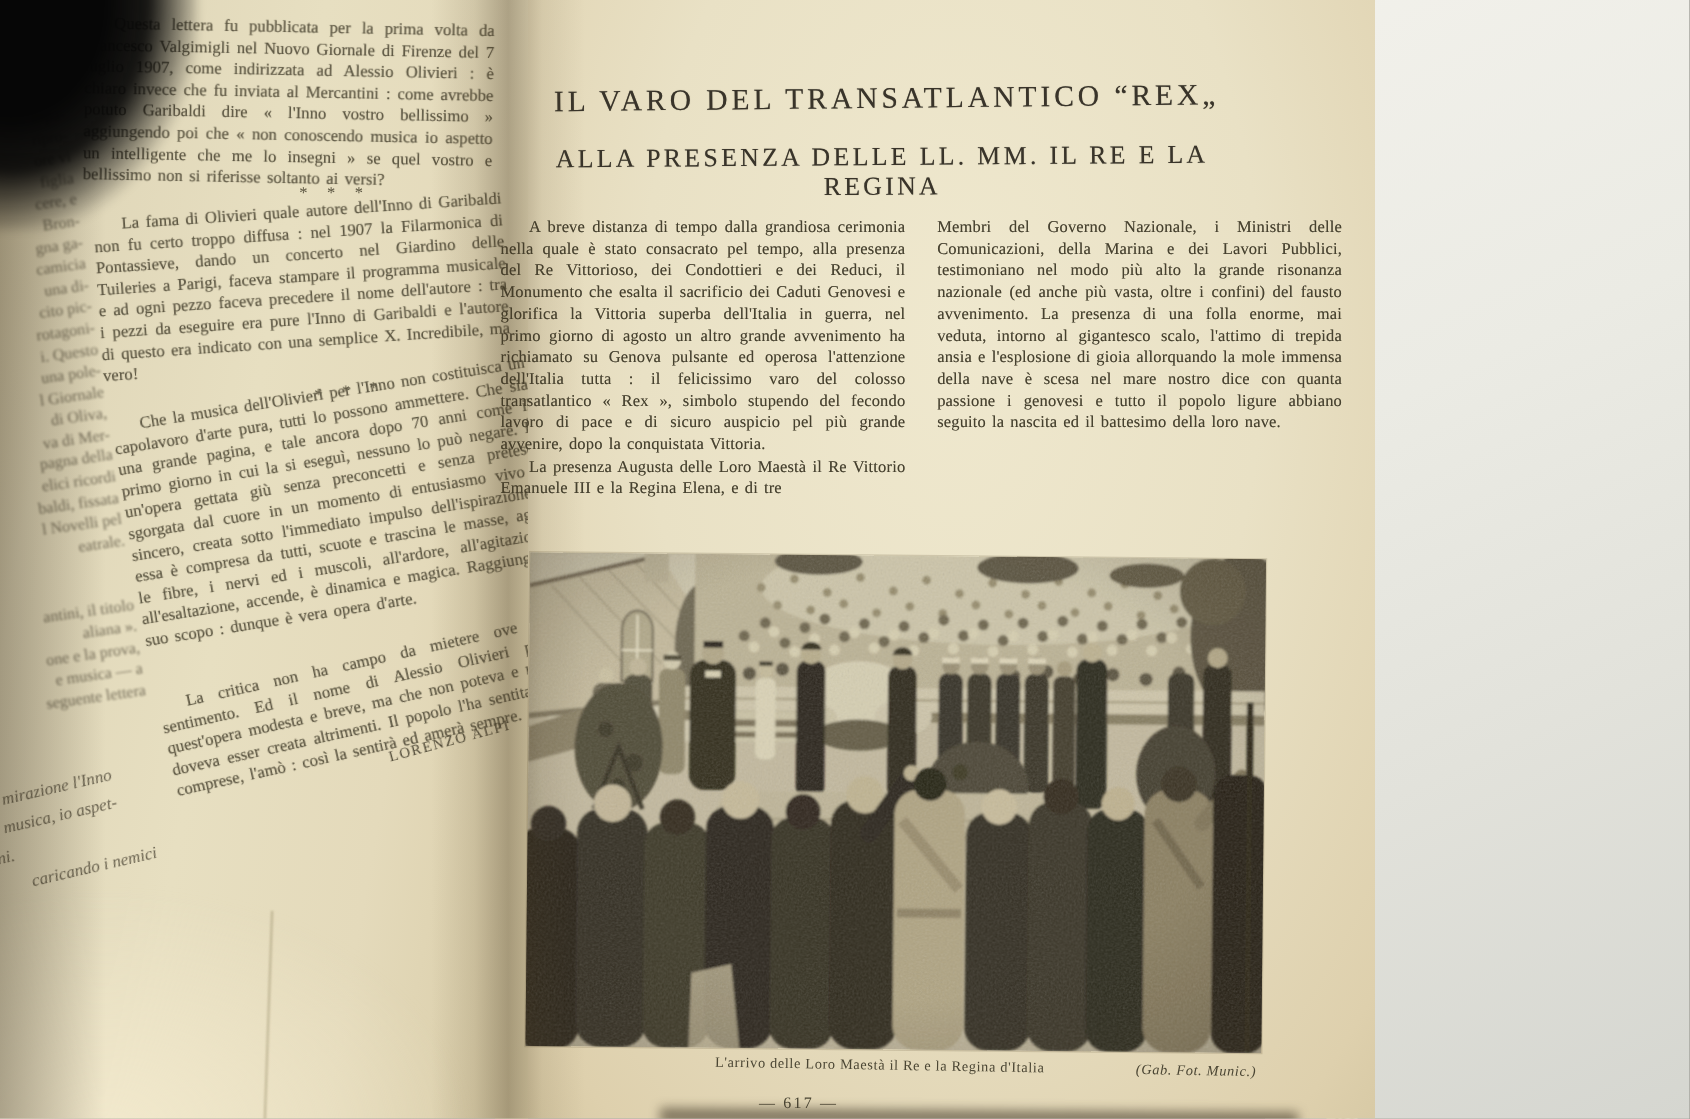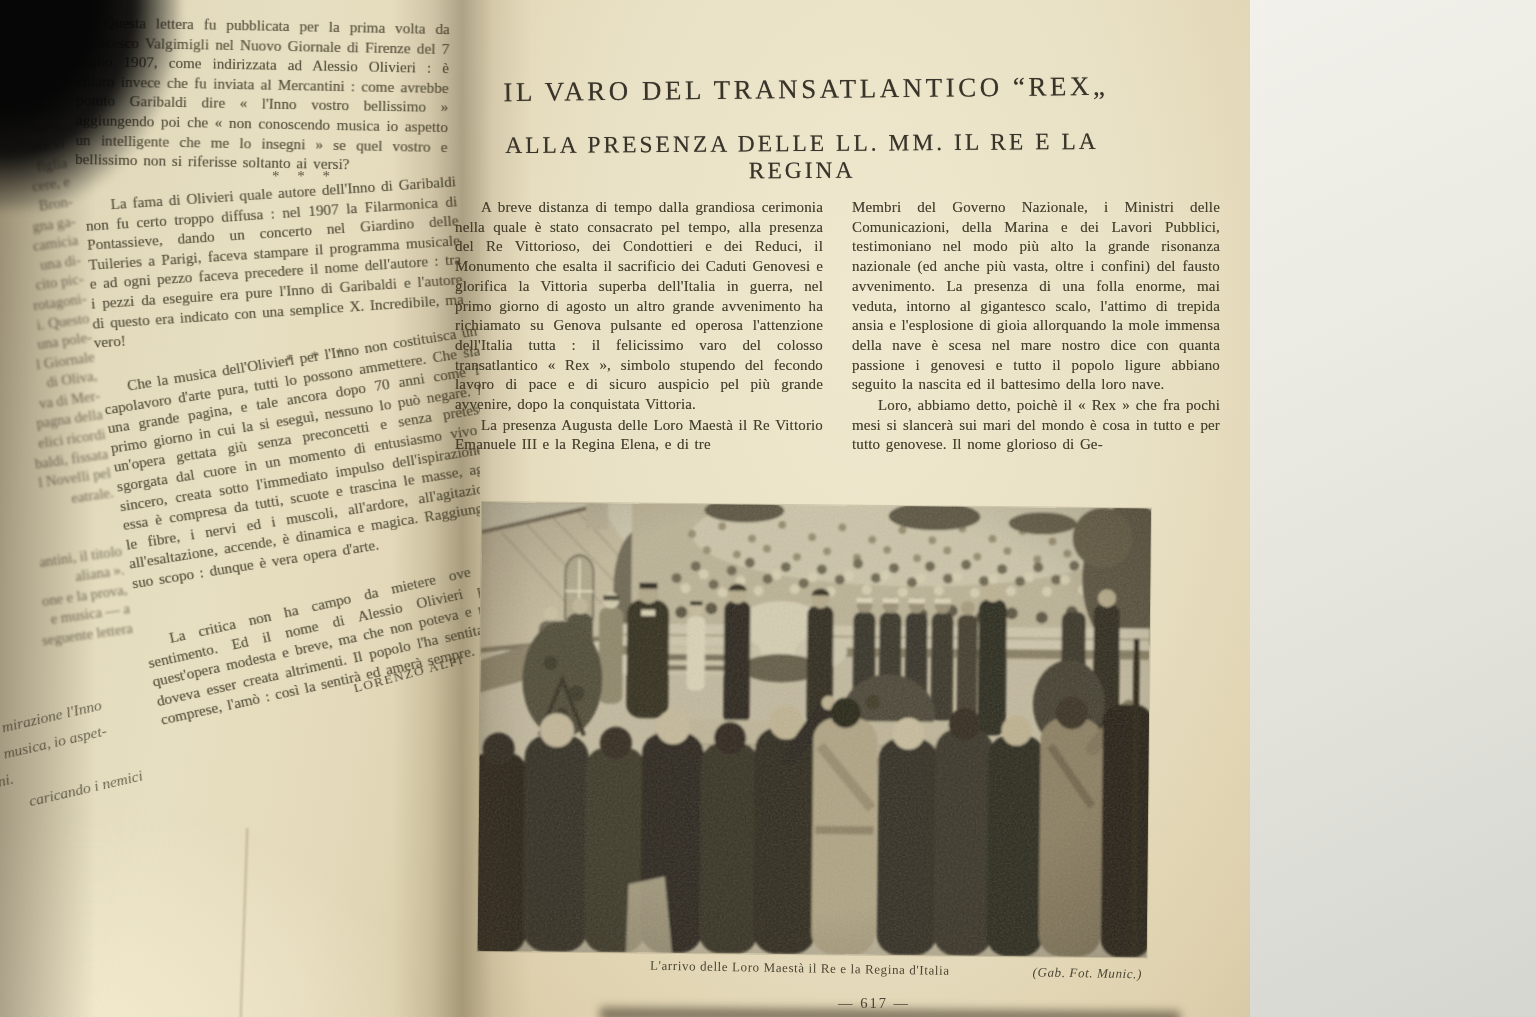--- a/index.html
+++ b/index.html
@@ -67,21 +67,21 @@
     box-shadow:0 0 0 1px rgba(120,108,80,.25);
   }
   .photo-wrap svg { width:100%; height:100%; display:block; }
   .caption-row {
     position:absolute; left:650px; top:962px; width:492px; display:flex;
     justify-content:space-between; transform:rotate(1deg);
     font-size:13px; color:#4b4634; letter-spacing:.6px;
   }
   .caption-credit { font-style:italic; }
   .page-number {
-    position:absolute; left:690px; top:995px; width:220px; text-align:right;
+    position:absolute; left:690px; top:995px; width:220px; text-align:left;
     font-size:14.5px; color:#4b4634; letter-spacing:2px;
   }
   
   .lp-block {
     position:absolute; text-align:justify; color:#5d5743; font-size:15.2px;
     line-height:19.6px; transform-origin:0 0; filter:blur(.35px);
     text-shadow:0 0 .8px rgba(93,87,67,.6); word-spacing:2px;
   }
   .lp-block p { margin:0; text-indent:26px; }
   .lp-p1 { left:78px;  top:12px;  width:372px; transform:rotate(1.1deg); }
@@ -187,21 +187,20 @@
 
   <div class="title-line title-1">IL VARO DEL TRANSATLANTICO “REX„</div>
   <div class="title-line title-2">ALLA PRESENZA DELLE LL. MM. IL RE E LA REGINA</div>
 
   <div class="col col-1">
     <p>A breve distanza di tempo dalla grandiosa cerimonia nella quale è stato consacrato pel tempo, alla presenza del Re Vittorioso, dei Condottieri e dei Reduci, il Monumento che esalta il sacrificio dei Caduti Genovesi e glorifica la Vittoria superba dell'Italia in guerra, nel primo giorno di agosto un altro grande avvenimento ha richiamato su Genova pulsante ed operosa l'attenzione dell'Italia tutta : il felicissimo varo del colosso transatlantico « Rex », simbolo stupendo del fecondo lavoro di pace e di sicuro auspicio pel più grande avvenire, dopo la conquistata Vittoria.</p>
     <p>La presenza Augusta delle Loro Maestà il Re Vittorio Emanuele III e la Regina Elena, e di tre</p>
   </div>
   <div class="col col-2">
     <p class="noindent">Membri del Governo Nazionale, i Ministri delle Comunicazioni, della Marina e dei Lavori Pubblici, testimoniano nel modo più alto la grande risonanza nazionale (ed anche più vasta, oltre i confini) del fausto avvenimento. La presenza di una folla enorme, mai veduta, intorno al gigantesco scalo, l'attimo di trepida ansia e l'esplosione di gioia allorquando la mole immensa della nave è scesa nel mare nostro dice con quanta passione i genovesi e tutto il popolo ligure abbiano seguito la nascita ed il battesimo della loro nave.</p>
-    <p>Loro, abbiamo detto, poichè il « Rex » che fra pochi mesi si slancerà sui mari del mondo è cosa in tutto e per tutto genovese. Il nome glorioso di Ge-</p>
   </div>
 
   <div class="photo-wrap">
     <svg viewBox="0 0 668 448" preserveAspectRatio="none">
       <defs>
         <filter id="ph-soft">
             <feGaussianBlur stdDeviation="1.1"></feGaussianBlur>
           </filter>
         <filter id="ph-noise" x="0" y="0" width="100%" height="100%">
           <feTurbulence type="fractalNoise" baseFrequency="0.55" numOctaves="2" stitchTiles="stitch"></feTurbulence>

